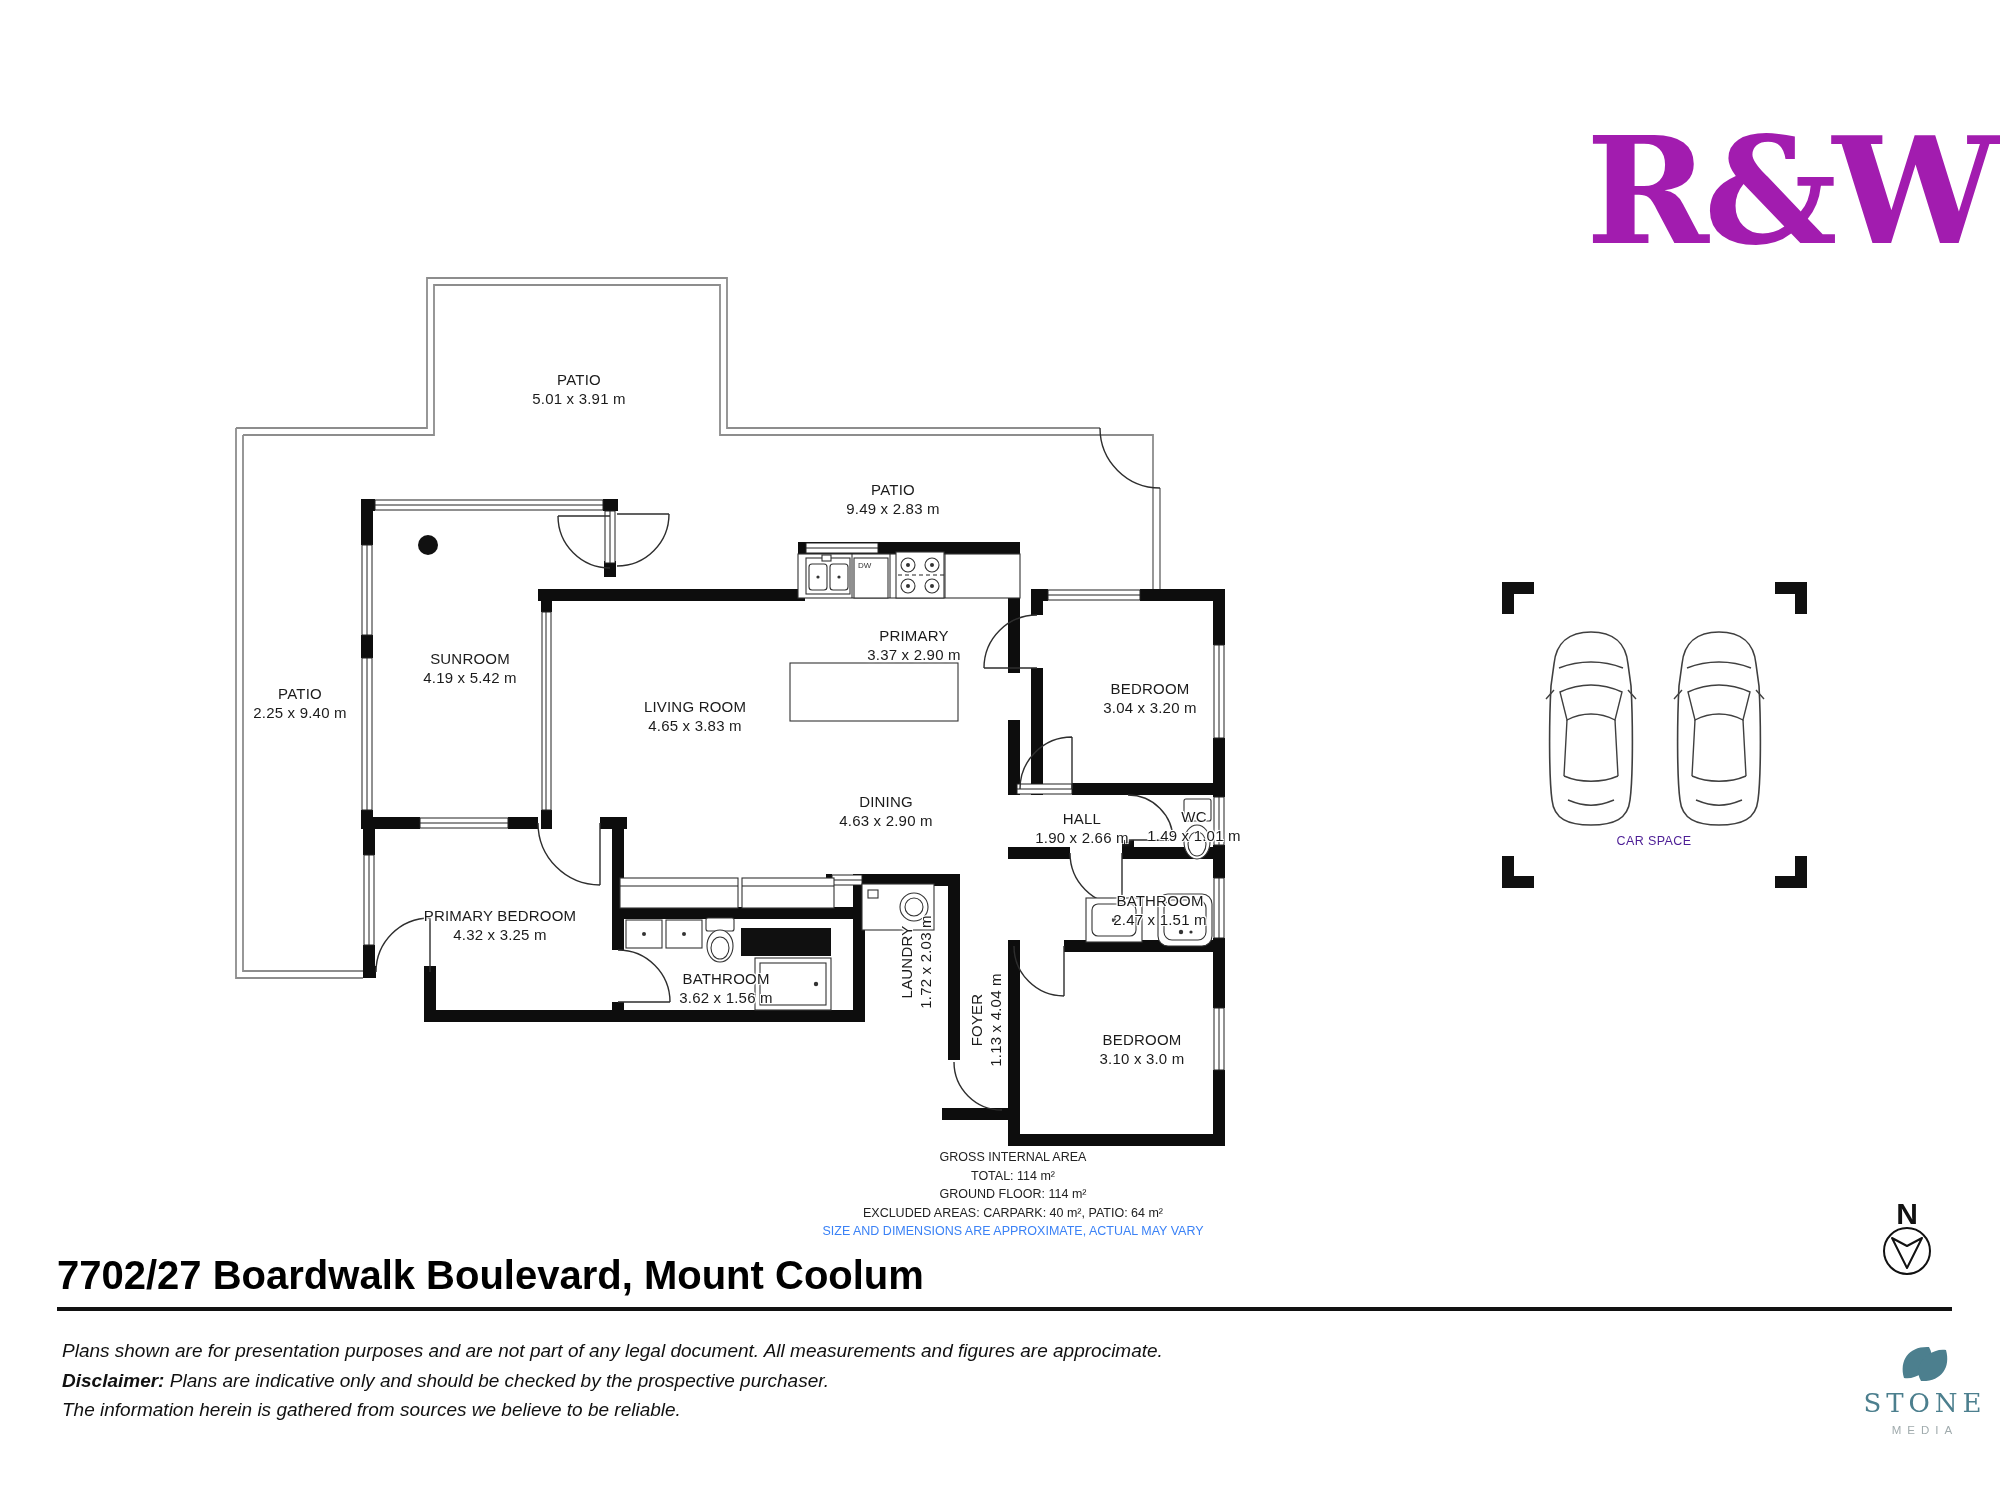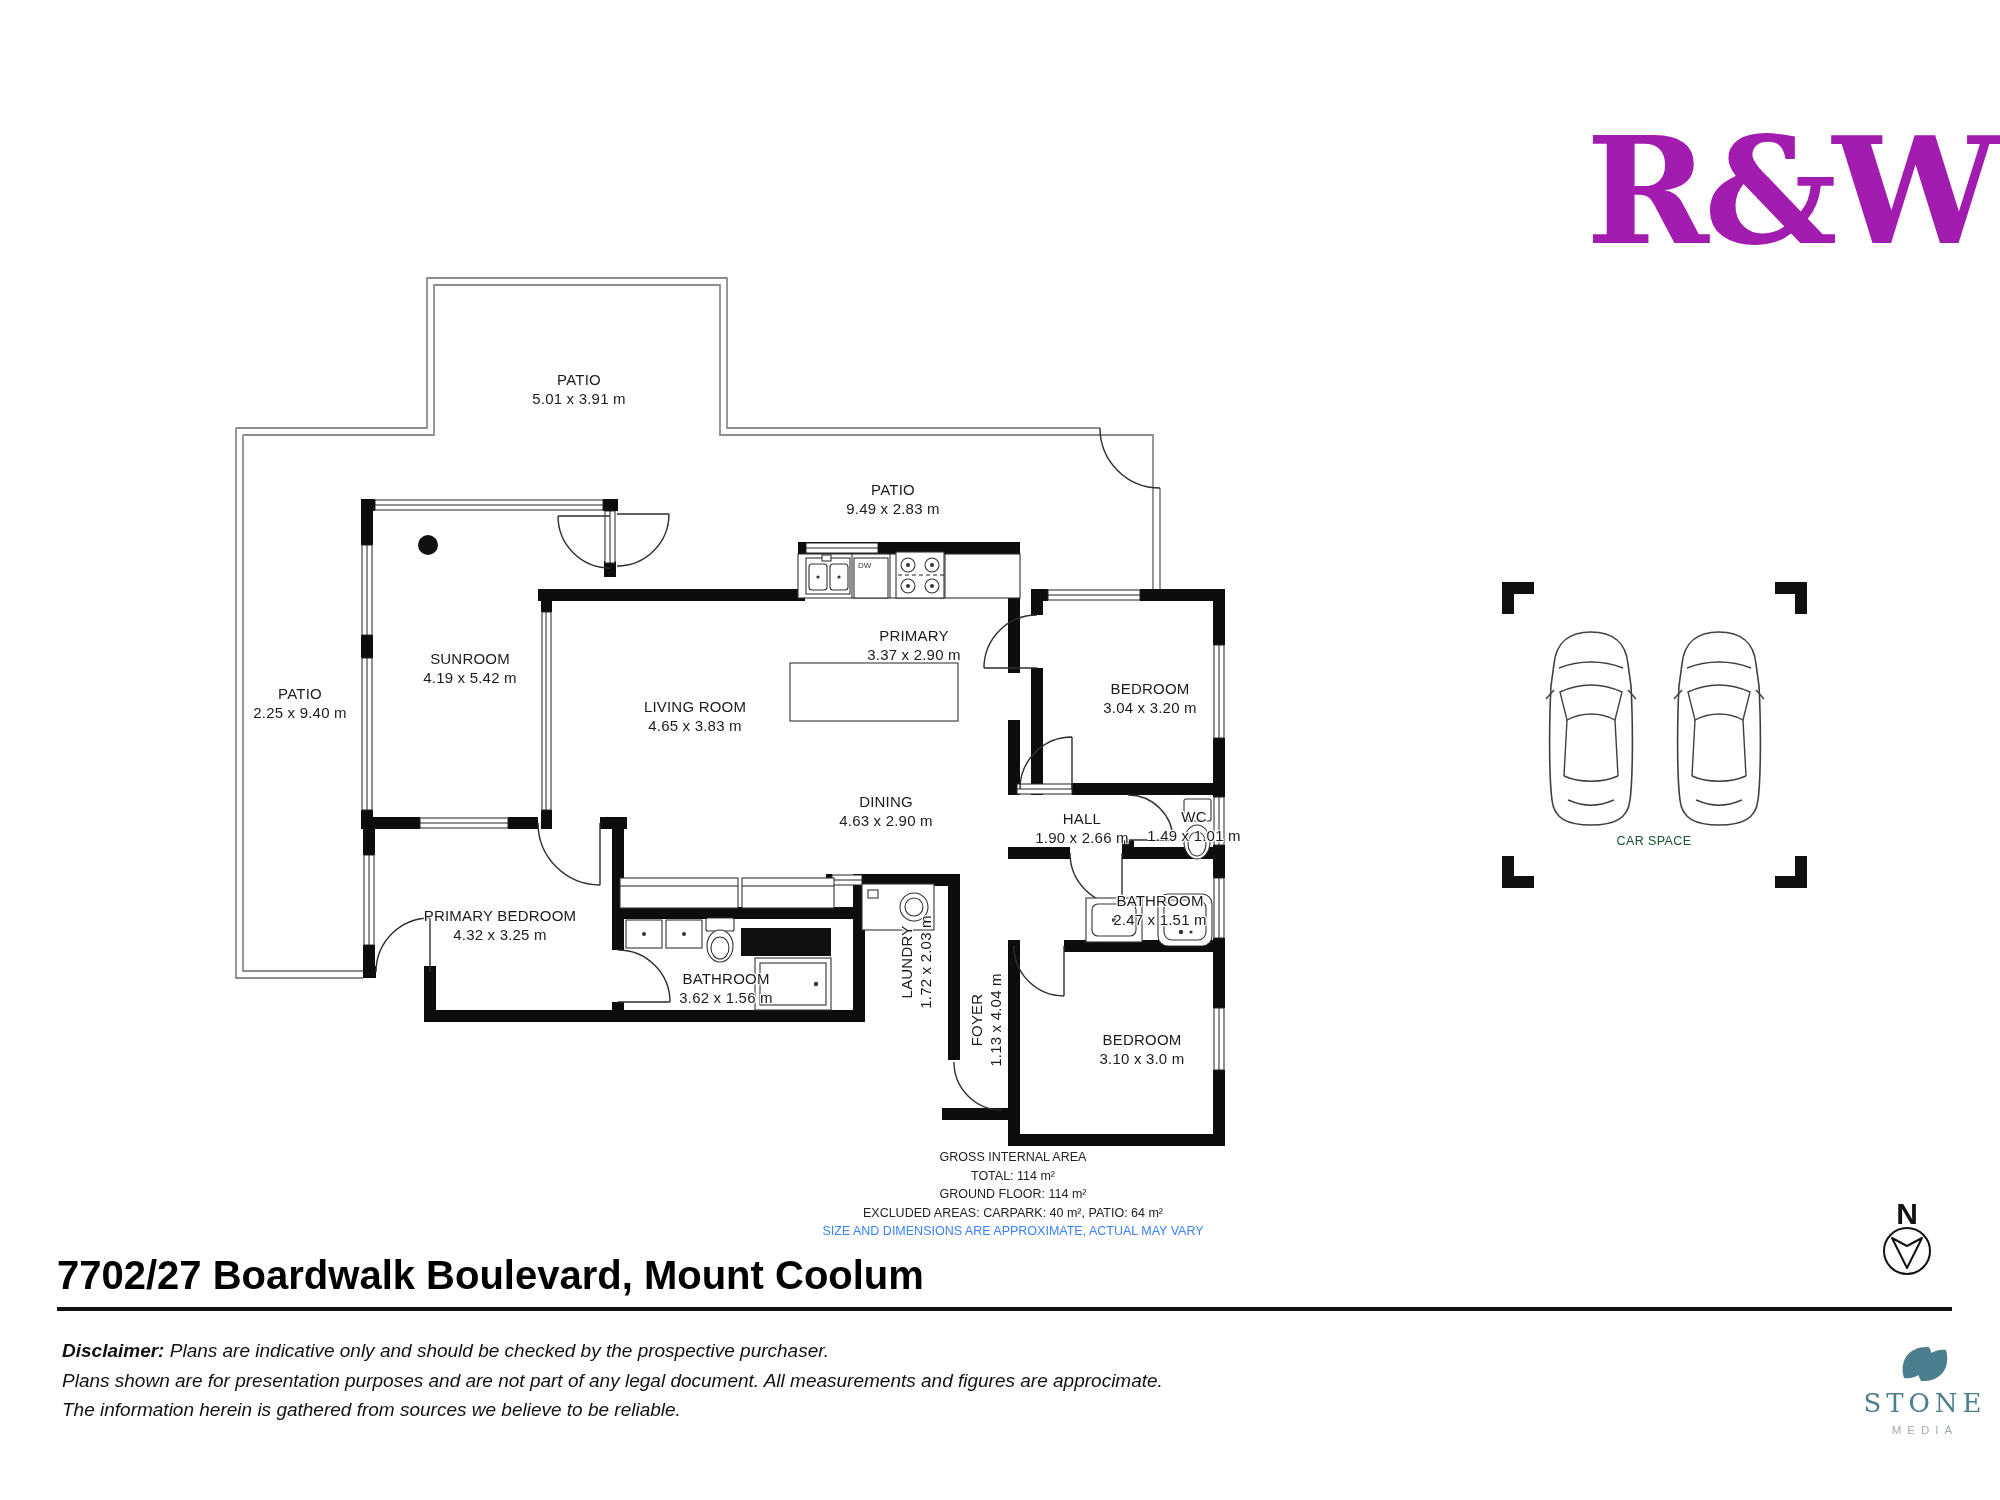--- a/index.html
+++ b/index.html
@@ -25,21 +25,21 @@
        font-size:12.5px;line-height:18.5px;color:#222;}
   .gia .note{color:#3b82f6;}
   .title{position:absolute;left:57px;top:1253px;font-size:40px;font-weight:bold;color:#000;}
   .divider{position:absolute;left:57px;top:1307px;width:1895px;height:4px;background:#111;}
   .disc{position:absolute;left:62px;top:1336px;font-size:19px;font-style:italic;
         line-height:29.5px;color:#111;}
   .disc b{font-weight:bold;}
   .rw{position:absolute;left:1586px;top:116px;font-family:"DejaVu Serif",serif;font-weight:bold;
       font-size:148px;line-height:150px;letter-spacing:-5px;color:#a21caf;}
   .carspace-label{position:absolute;transform:translate(-50%,-50%);font-size:12.5px;
-      letter-spacing:.4px;color:#14532d;white-space:nowrap;}
+      letter-spacing:.4px;color:#4c1d95;white-space:nowrap;}
   .stone-name{position:absolute;left:1830px;top:1388px;width:190px;text-align:center;
       font-family:"DejaVu Serif",serif;font-size:26px;letter-spacing:5px;color:#4c7f8e;}
   .stone-sub{position:absolute;left:1830px;top:1424px;width:190px;text-align:center;
       font-size:11.5px;letter-spacing:6px;color:#a0abad;}
   .ntext{font-family:"Liberation Sans",sans-serif;font-size:30px;font-weight:600;fill:#111;}
   .dwtext{font-family:"Liberation Sans",sans-serif;font-size:8px;fill:#333;}
 </style>
 </head>
 <body>
 
@@ -373,22 +373,22 @@
     <div>GROSS INTERNAL AREA</div>
     <div>TOTAL: 114 m²</div>
     <div>GROUND FLOOR: 114 m²</div>
     <div>EXCLUDED AREAS: CARPARK: 40 m², PATIO: 64 m²</div>
     <div class="note">SIZE AND DIMENSIONS ARE APPROXIMATE, ACTUAL MAY VARY</div>
   </div>
 
   <div class="title">7702/27 Boardwalk Boulevard, Mount Coolum</div>
   <div class="divider"></div>
   <div class="disc">
+    <div>Plans shown are for presentation purposes and are not part of any legal document. All measurements and figures are approcimate.</div>
     <div><b>Disclaimer:</b><span> Plans are indicative only and should be checked by the prospective purchaser.</span></div>
-    <div>Plans shown are for presentation purposes and are not part of any legal document. All measurements and figures are approcimate.</div>
     <div>The information herein is gathered from sources we believe to be reliable.</div>
   </div>
 
   <div class="rw">R&amp;W</div>
   <div class="stone-name">STONE</div>
   <div class="stone-sub">MEDIA</div>
 
 </div>
 
 </body></html>

